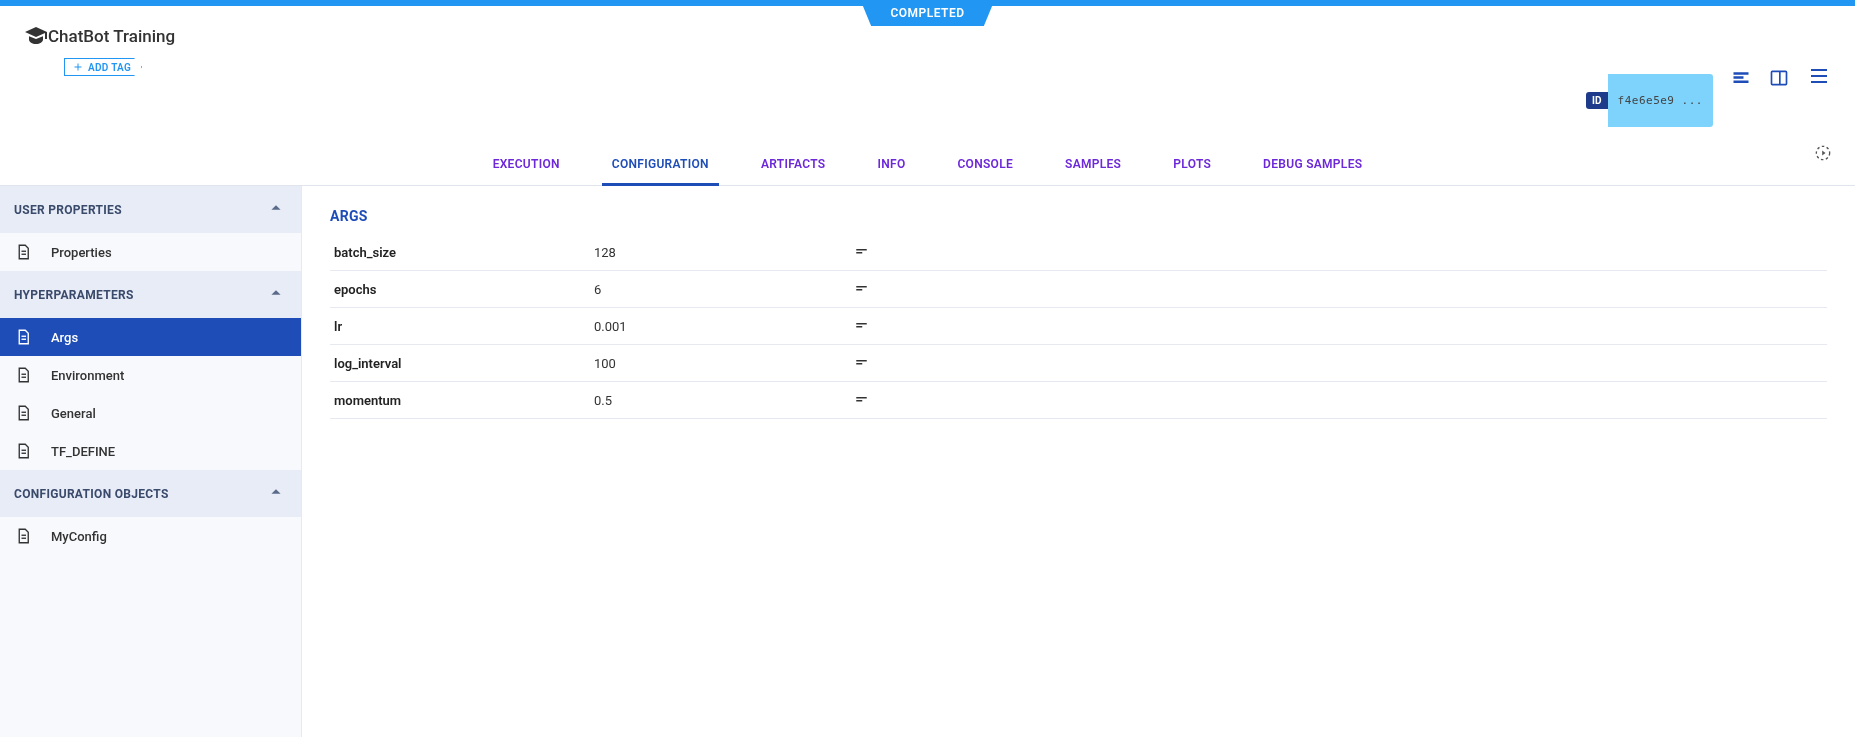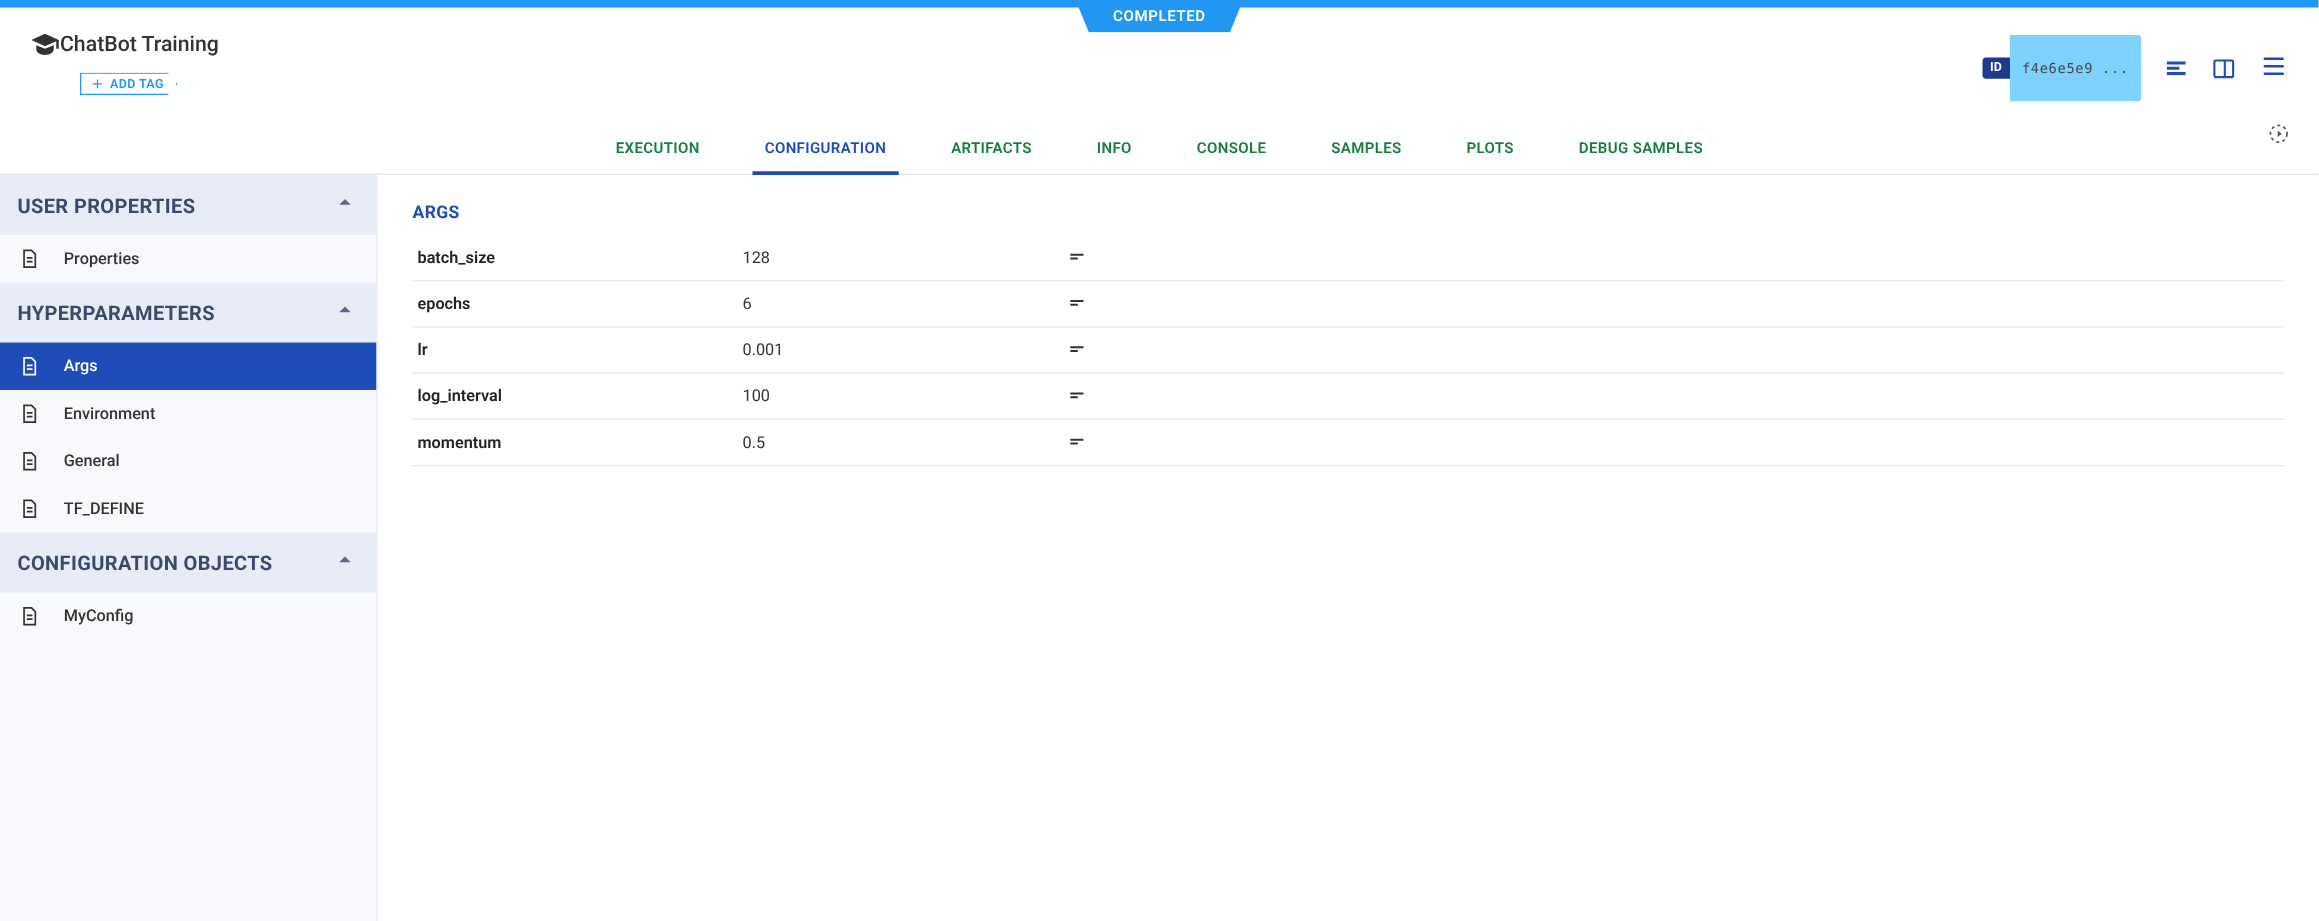--- a/index.html
+++ b/index.html
@@ -22,38 +22,38 @@
     .page-title { font-size: 17px; font-weight: 500; color: #333; }
     .add-tag {
       display: inline-flex; align-items: center; gap: 4px;
       border: 1px solid #2196f3; color: #2196f3; font-size: 10px;
       font-weight: 600; padding: 2px 10px 2px 7px; margin-left: 40px;
       position: relative; background: #fff; letter-spacing: 0.3px;
       clip-path: polygon(0 0, calc(100% - 8px) 0, 100% 50%, calc(100% - 8px) 100%, 0 100%);
     }
 
     .header-right { display: flex; align-items: center; gap: 18px; padding-top: 4px; }
-    .id-chip { display: inline-flex; align-items: center; font-size: 12px; }
+    .id-chip { display: inline-flex; align-items: center; font-size: 12px; margin-top: 46px; }
     .id-chip .id-label { background: #1e3a8a; color: #fff; font-weight: 700; font-size: 10px; padding: 3px 6px; border-radius: 3px 0 0 3px; }
     .id-chip .id-val { background: #7dd3fc; color: #444; padding: 20px 10px; border-radius: 0 3px 3px 0; font-family: monospace; font-size: 11px; letter-spacing: 0.5px; }
     .hdr-icon { color: #1e4db7; cursor: pointer; display: inline-flex; }
     .hdr-icon svg { width: 20px; height: 20px; }
     .burger { color: #1e4db7; cursor: pointer; }
     .burger svg { width: 24px; height: 24px; }
 
     .tabs { display: flex; justify-content: center; gap: 48px; padding: 12px 0 0 0; border-bottom: 1px solid #e0e4ec; position: relative; }
-    .tab { color: #15803d; font-size: 12px; font-weight: 600; letter-spacing: 0.3px; padding: 12px 2px 14px 2px; cursor: pointer; position: relative; }
+    .tab { color: #6d28d9; font-size: 12px; font-weight: 600; letter-spacing: 0.3px; padding: 12px 2px 14px 2px; cursor: pointer; position: relative; }
     .tab.active { color: #1e4db7; }
     .tab.active::after { content: ""; position: absolute; left: -8px; right: -8px; bottom: -1px; height: 3px; background: #1e4db7; }
     .refresh-icon { position: absolute; right: 22px; top: 10px; color: #555; cursor: pointer; }
     .refresh-icon svg { width: 20px; height: 20px; }
 
     .body { display: flex; min-height: 600px; }
     .sidebar { width: 302px; background: #f7f9fc; flex-shrink: 0; border-right: 1px solid #e6e9f0; }
-    .section-hdr { display: flex; align-items: center; justify-content: space-between; background: #e8ecf7; color: #3a4a6b; font-size: 16px; font-weight: 700; letter-spacing: 0.3px; padding: 11px 14px; cursor: pointer; }
+    .section-hdr { display: flex; align-items: center; justify-content: space-between; background: #e8ecf7; color: #3a4a6b; font-size: 12px; font-weight: 700; letter-spacing: 0.3px; padding: 11px 14px; cursor: pointer; }
     .section-hdr .chev { color: #5a6b8a; }
     .chev svg { width: 22px; height: 22px; }
     .s-item { display: flex; align-items: center; gap: 19px; padding: 10px 14px; color: #333; font-size: 13px; font-weight: 500; cursor: pointer; }
     .s-item svg { width: 18px; height: 18px; flex-shrink: 0; }
     .s-item.active { background: #1e4db7; color: #fff; }
     .s-group { background: #f7f9fc; }
 
     .main { flex: 1; padding: 22px 28px; }
     .section-title { color: #1e4db7; font-size: 14px; font-weight: 700; letter-spacing: 0.3px; margin-bottom: 10px; }
     .args-table { width: 100%; }

